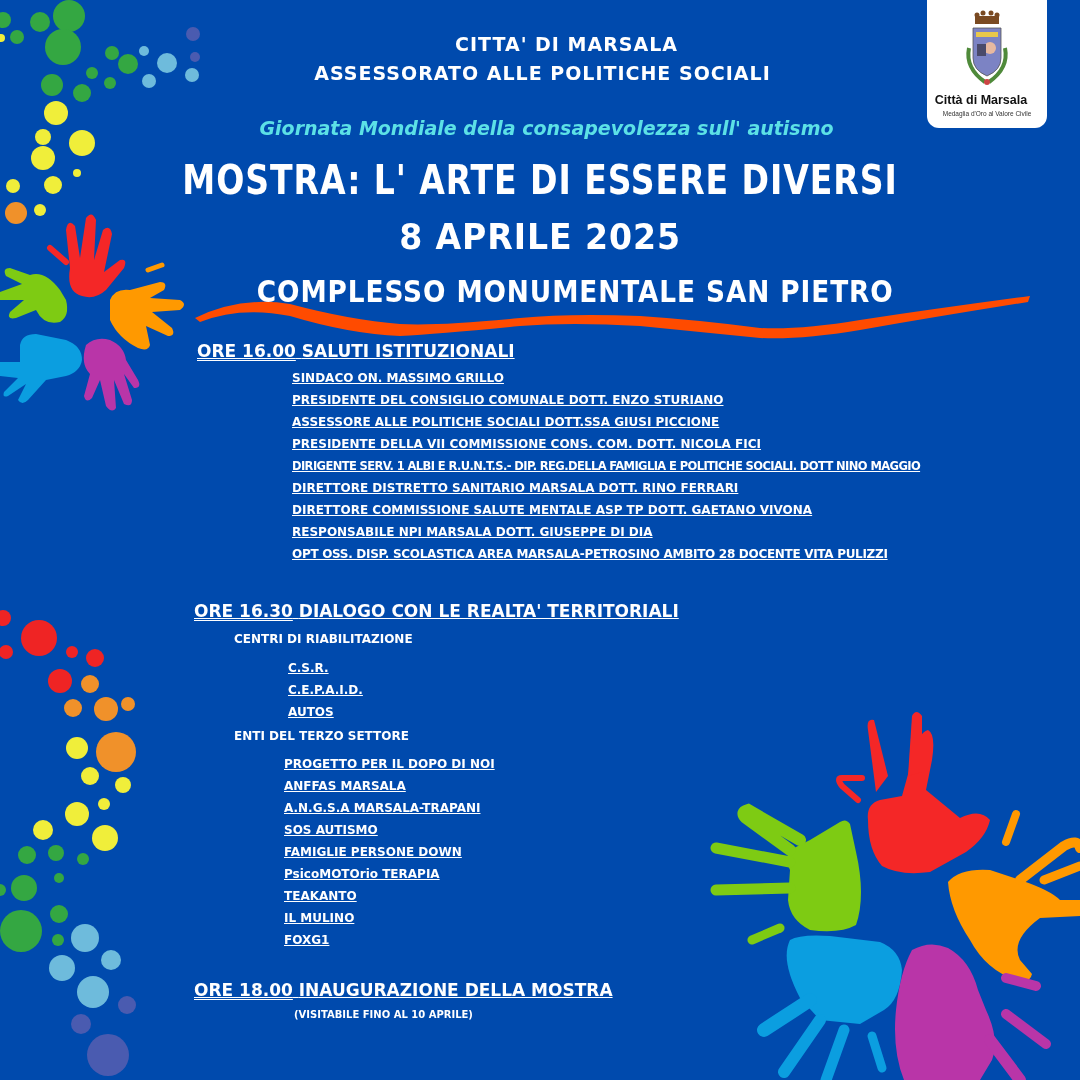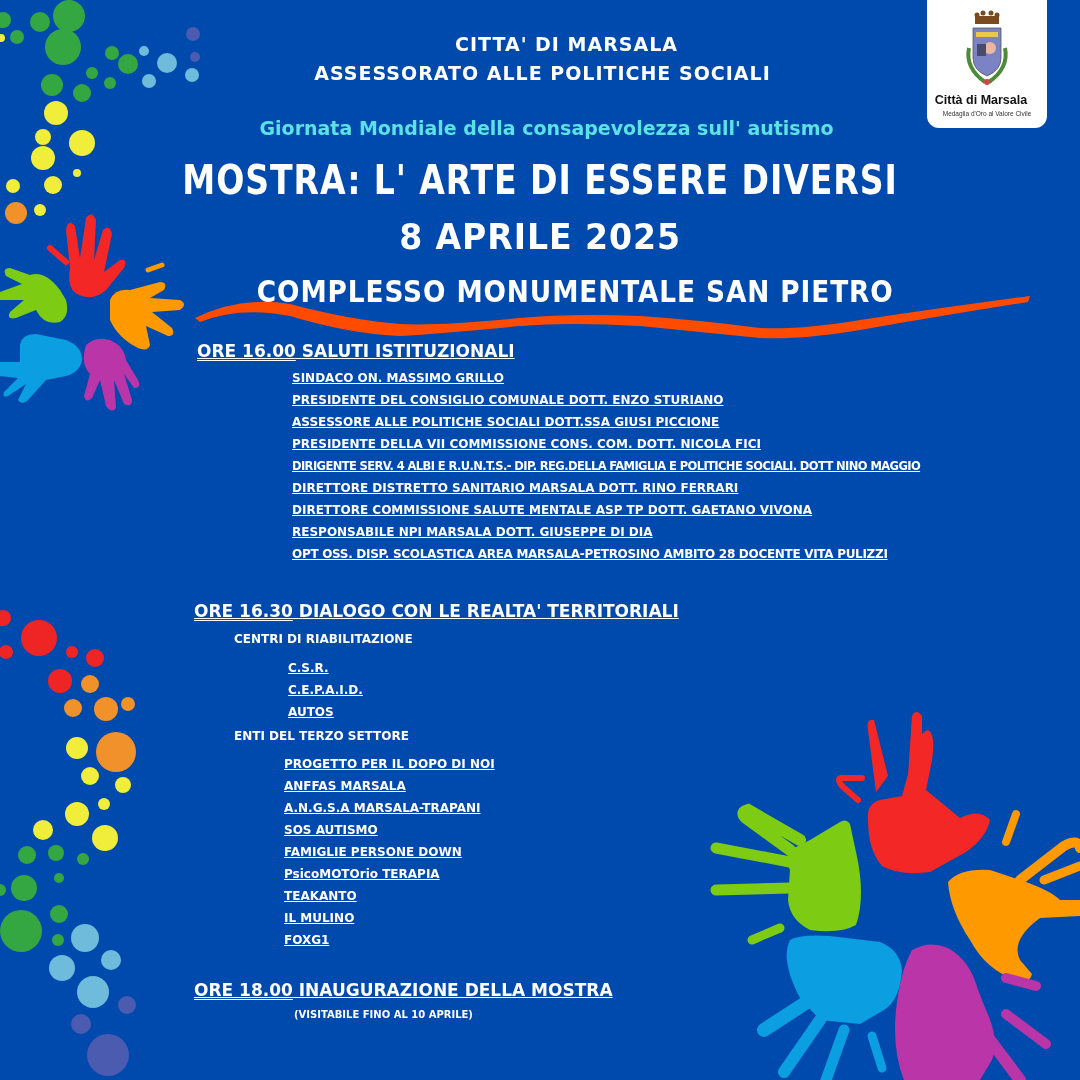--- a/index.html
+++ b/index.html
@@ -16,20 +16,21 @@
   .hdr-line {
     position: absolute; left: 0; width: 1080px; text-align: center;
     font-family: "DejaVu Sans", sans-serif; font-weight: bold;
     letter-spacing: 1px;
   }
   #org1 { top: 33px; font-size: 19px; padding-left: 13px; margin-left: 20px; }
   #org2 { top: 62px; font-size: 19px; padding-left: 5px; }
   #subtitle {
     top: 117px; font-size: 19px; color: #5ce1e6; font-weight: bold; letter-spacing: 0;
     padding-left: 13px;
+    font-style: italic;
   }
   #title1 {
     top: 157px; font-family: "DejaVu Sans Condensed", "DejaVu Sans", sans-serif;
     font-size: 40px; letter-spacing: 1px; padding-left: 0;
     transform: scaleX(0.92); transform-origin: center;
   }
   #title2 { top: 216px; font-size: 36px; padding-left: 0; transform: scaleX(0.92); }
   #venue {
     top: 274px; font-size: 30px; padding-left: 80px;
     transform: scaleX(0.88);
@@ -207,21 +208,21 @@
 <div id="venue" class="hdr-line">COMPLESSO MONUMENTALE SAN PIETRO</div>
 
 <div class="sched sec-head" style="left:197px;top:341px;">
   <span class="time">ORE 16.00</span>
   <span>SALUTI ISTITUZIONALI</span>
 </div>
 <div class="sched item" style="left:292px;top:371px;">SINDACO ON. MASSIMO GRILLO</div>
 <div class="sched item" style="left:292px;top:393px;">PRESIDENTE DEL CONSIGLIO COMUNALE DOTT. ENZO STURIANO</div>
 <div class="sched item" style="left:292px;top:415px;">ASSESSORE ALLE POLITICHE SOCIALI  DOTT.SSA GIUSI PICCIONE</div>
 <div class="sched item" style="left:292px;top:437px;">PRESIDENTE DELLA  VII COMMISSIONE  CONS. COM. DOTT. NICOLA FICI</div>
-<div class="sched item" style="left:292px;top:459px;letter-spacing:-0.6px;font-size:11.5px;">DIRIGENTE SERV. 4 ALBI E R.U.N.T.S.- DIP. REG.DELLA FAMIGLIA E POLITICHE SOCIALI. DOTT NINO MAGGIO</div>
+<div class="sched item" style="left:292px;top:459px;letter-spacing:-0.6px;font-size:11.5px;">DIRIGENTE SERV. 1 ALBI E R.U.N.T.S.- DIP. REG.DELLA FAMIGLIA E POLITICHE SOCIALI. DOTT NINO MAGGIO</div>
 <div class="sched item" style="left:292px;top:481px;">DIRETTORE DISTRETTO SANITARIO MARSALA DOTT. RINO FERRARI</div>
 <div class="sched item" style="left:292px;top:503px;">DIRETTORE COMMISSIONE SALUTE MENTALE ASP TP DOTT. GAETANO VIVONA</div>
 <div class="sched item" style="left:292px;top:525px;">RESPONSABILE NPI MARSALA DOTT. GIUSEPPE DI DIA</div>
 <div class="sched item" style="left:292px;top:547px;letter-spacing:-0.3px;">OPT  OSS. DISP. SCOLASTICA AREA MARSALA-PETROSINO AMBITO 28 DOCENTE VITA PULIZZI</div>
 
 <div class="sched sec-head" style="left:194px;top:601px;">
   <span class="time">ORE 16.30</span>
   <span>DIALOGO CON LE REALTA' TERRITORIALI</span>
 </div>
 <div class="sched sub-head" style="left:234px;top:632px;">CENTRI DI RIABILITAZIONE</div>

